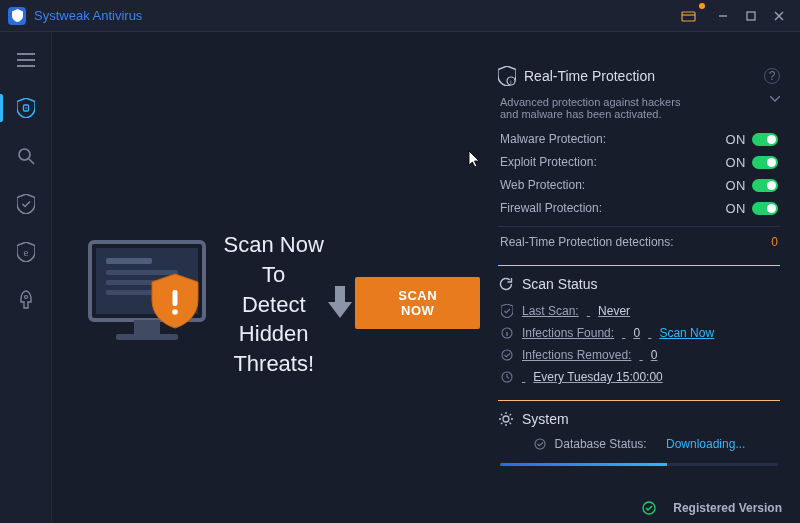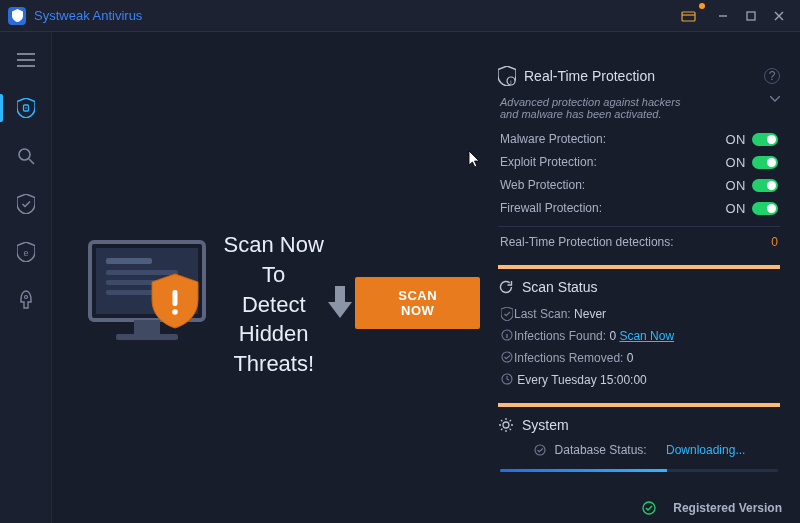--- a/index.html
+++ b/index.html
@@ -17,34 +17,34 @@
 .side-item { width:52px; height:44px; display:flex; align-items:center; justify-content:center; color:#7d869c; cursor:pointer; position:relative; }
 .side-item.active { color:#2fb6ff; }
 .side-item.active::before { content:''; position:absolute; left:0; top:8px; bottom:8px; width:3px; background:#2fb6ff; border-radius:0 2px 2px 0; }
 .main { flex:1; display:flex; padding: 24px 20px 10px 20px; gap: 18px; }
 .left-pane { flex:1.2; display:flex; flex-direction:row; align-items:center; justify-content:flex-start; padding-top:20px; }
 .monitor { margin-top:8px; }
 .scan-headline { color:#e8edf6; font-size:22px; font-weight:400; text-align:center; line-height:1.35; margin-top:20px; }
 .arrow-down { color:#8c94a8; font-size:34px; margin-top:14px; }
 .scan-btn { margin-top:16px; background:#e77b1d; color:#fff; border:none; padding:11px 34px; font-size:13px; font-weight:600; letter-spacing:.5px; border-radius:2px; cursor:pointer; }
 .right-pane { width:282px; display:flex; flex-direction:column; color:#a9b2c5; font-size:12px; }
-.panel-sec { padding: 10px 0 12px; border-bottom:4px solid #fdba74; }
+.panel-sec { padding: 10px 0 12px; border-bottom:1px solid #fdba74; }
 .panel-sec:last-of-type { border-bottom:none; }
 .sec-head { display:flex; align-items:center; gap:8px; color:#d7dde9; font-size:14px; margin-bottom:8px; }
 .help-right { margin-left:auto; color:#6f7990; font-size:12px; width:16px;height:16px;border:1px solid #4a5370;border-radius:50%;display:flex;align-items:center;justify-content:center; cursor:pointer; }
-.subtext { color:#8e97ab; font-size:11px; display:flex; align-items:flex-start; gap:6px; padding:2px 0 8px 2px;font-style:italic; }
+.subtext { color:#8e97ab; font-size:11px; display:flex; align-items:flex-start; gap:6px; padding:2px 0 8px 2px; }
 .chev { color:#6f7a92; margin-left:auto; cursor:pointer; }
 .prot-row { display:flex; justify-content:space-between; padding:4px 2px; }
 .toggle-group { display:flex; align-items:center; gap:6px; }
 .on-txt { color:#c7cedd; font-size:13px; letter-spacing:.5px; }
 .toggle { width:26px; height:13px; background:#21d06b; border-radius:7px; position:relative; cursor:pointer; }
 .toggle::after { content:''; position:absolute; right:2px; top:2px; width:9px;height:9px;background:#fff;border-radius:50%; }
 .link-cyan { color:#2fb6ff; text-decoration:underline; cursor:pointer; }
 .count-orange { color:#e58a2b; }
-.stat-row { display:flex; align-items:flex-start; padding:4px 2px; color:#9aa3b7; }
+.stat-row { display:flex; align-items:center; gap:8px; padding:4px 2px; color:#9aa3b7;text-decoration:underline; }
 .stat-icon { color:#6f7a92; width:14px; flex:0 0 14px; display:flex; justify-content:center; }
 .stat-val { color:#c7cedd; }
 .sys-row { display:flex; align-items:center; gap:8px; padding:2px 2px 12px;justify-content:center; }
 .dl-bar { height:3px; background:#243049; border-radius:2px; overflow:hidden; margin:0 2px; }
 .dl-fill { height:100%; width:60%; background:linear-gradient(90deg,#2a6adf,#2fb6ff); }
 .footer { position:absolute; right:18px; bottom:8px; display:flex; align-items:center; gap:17px; color:#a9b2c5; font-size:12px;font-weight:bold; }
 .footer .ok { color:#21d06b; }
 .cursor { position:absolute; left:468px; top:150px; color:#fff; font-size:14px; pointer-events:none; }
 svg { display:block; }
 </style>

